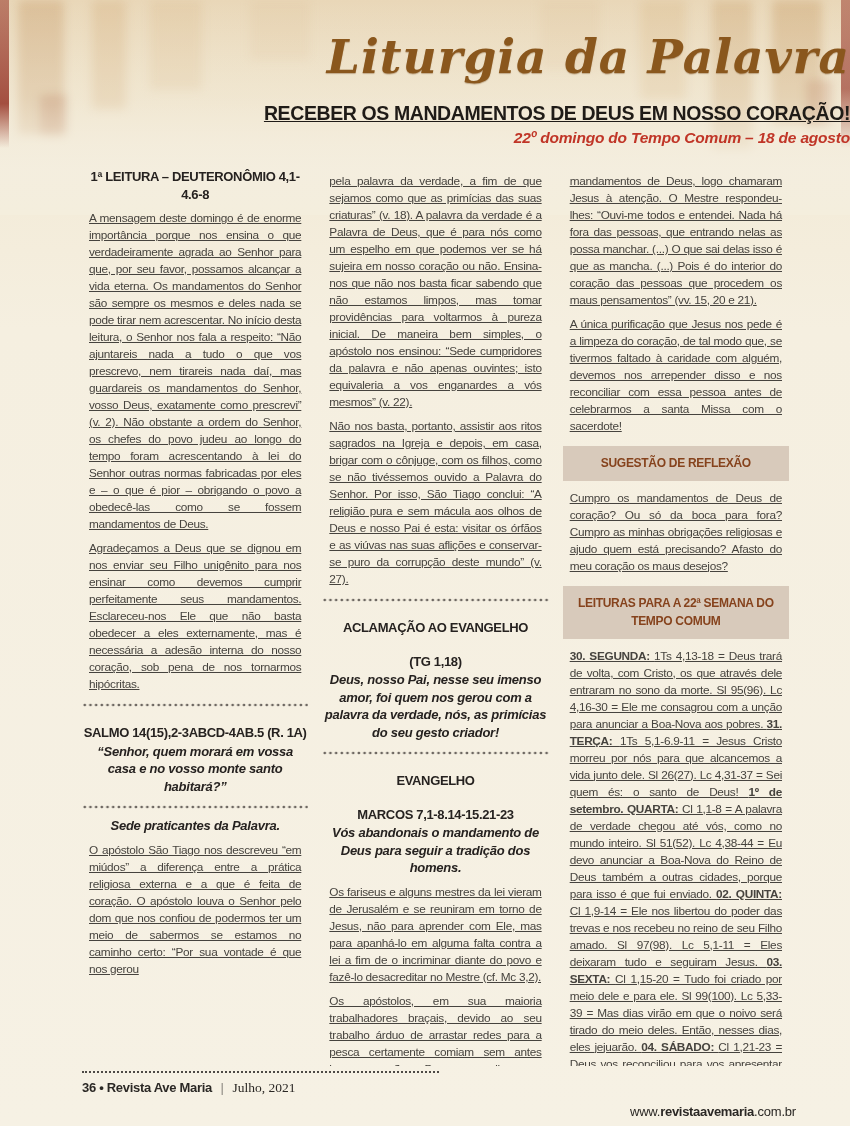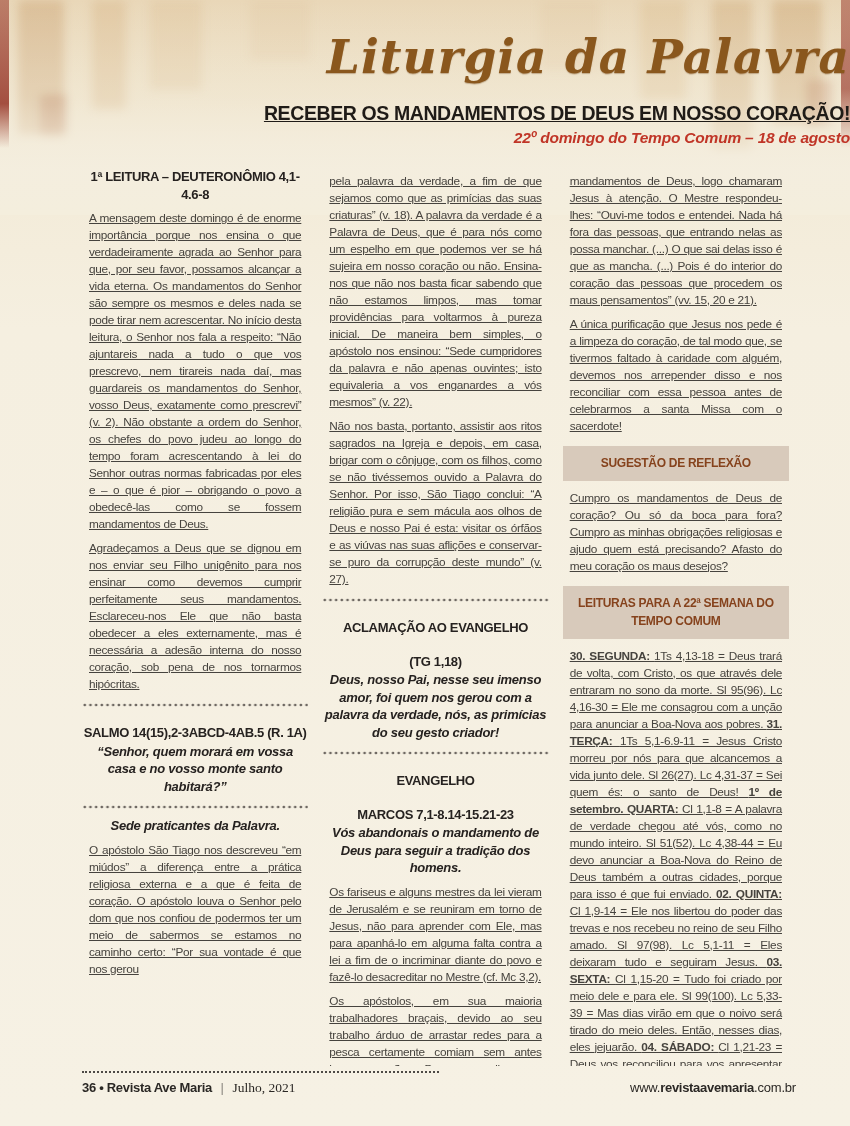--- a/index.html
+++ b/index.html
@@ -70,21 +70,21 @@
     background:#d8cabb;color:#86431d;
     font-size:12px;line-height:18.5px;letter-spacing:-.3px;
     font-weight:bold;text-align:center;
   }
   
   .foot-rule{position:absolute;top:1071px;left:82px;width:357px;border-top:2px dotted #4d4a45;}
   .foot-left{position:absolute;top:1080px;left:82px;font-size:13px;color:#2b2825;white-space:nowrap;}
   .foot-left .fl-bold{font-weight:bold;letter-spacing:-.3px;}
   .foot-left .fl-sep{color:#8a867f;margin:0 5px;}
   .foot-left .fl-serif{font-family:"Liberation Serif",serif;font-size:13.5px;}
-  .foot-right{position:absolute;top:1080px;right:54px;font-size:13px;color:#2b2825;white-space:nowrap;letter-spacing:-.2px;}
+  .foot-right{position:absolute;top:1104px;right:54px;font-size:13px;color:#2b2825;white-space:nowrap;letter-spacing:-.2px;}
   .foot-right b{letter-spacing:-.3px;}
 </style>
 </head>
 <body>
 
 <div class="page">
 
   <div class="header-bg">
     <div class="sg" style="left:18px;top:0;width:46px;height:135px;background:rgba(196,150,96,.35);"></div>
     <div class="sg" style="left:92px;top:0;width:34px;height:110px;background:rgba(208,166,112,.28);"></div>

